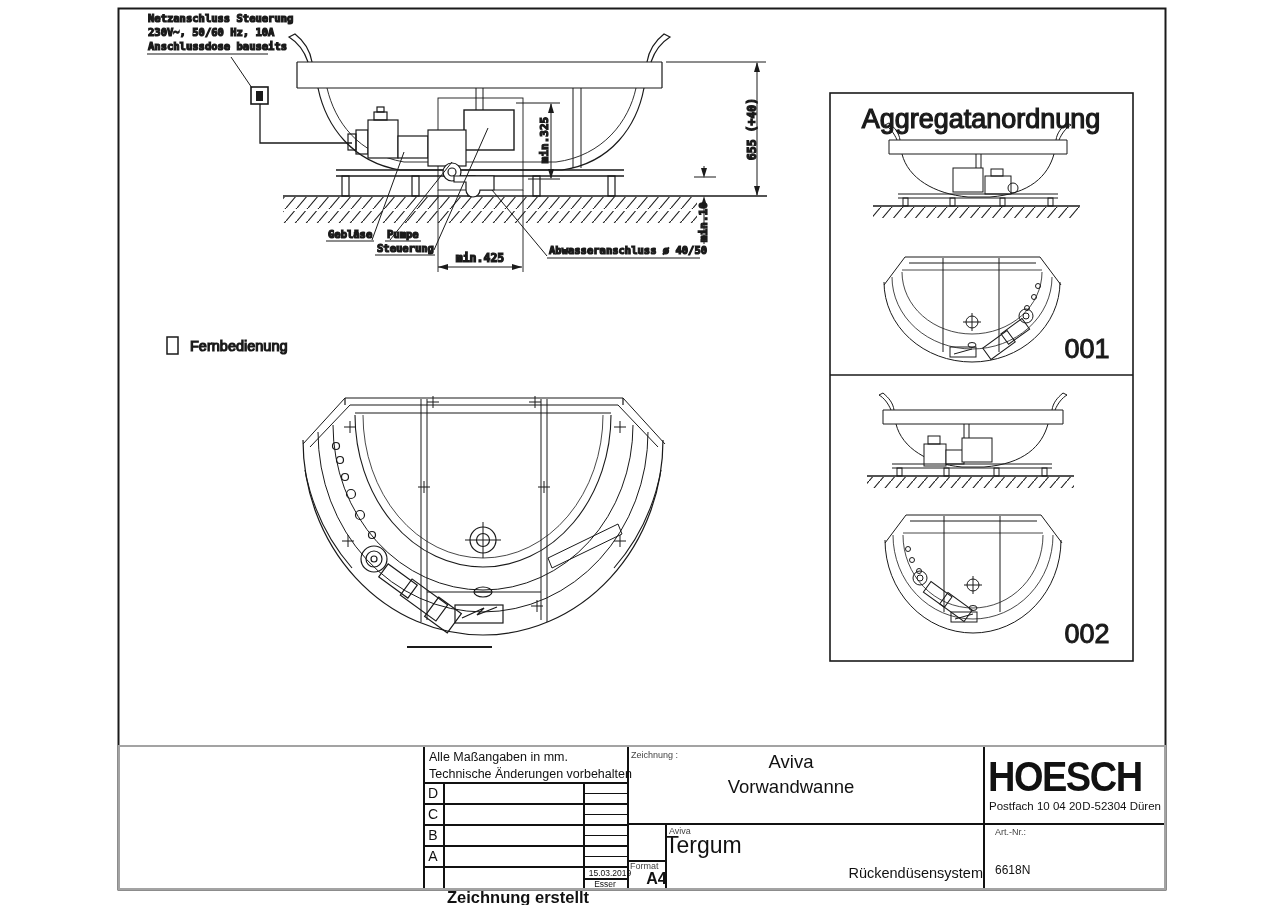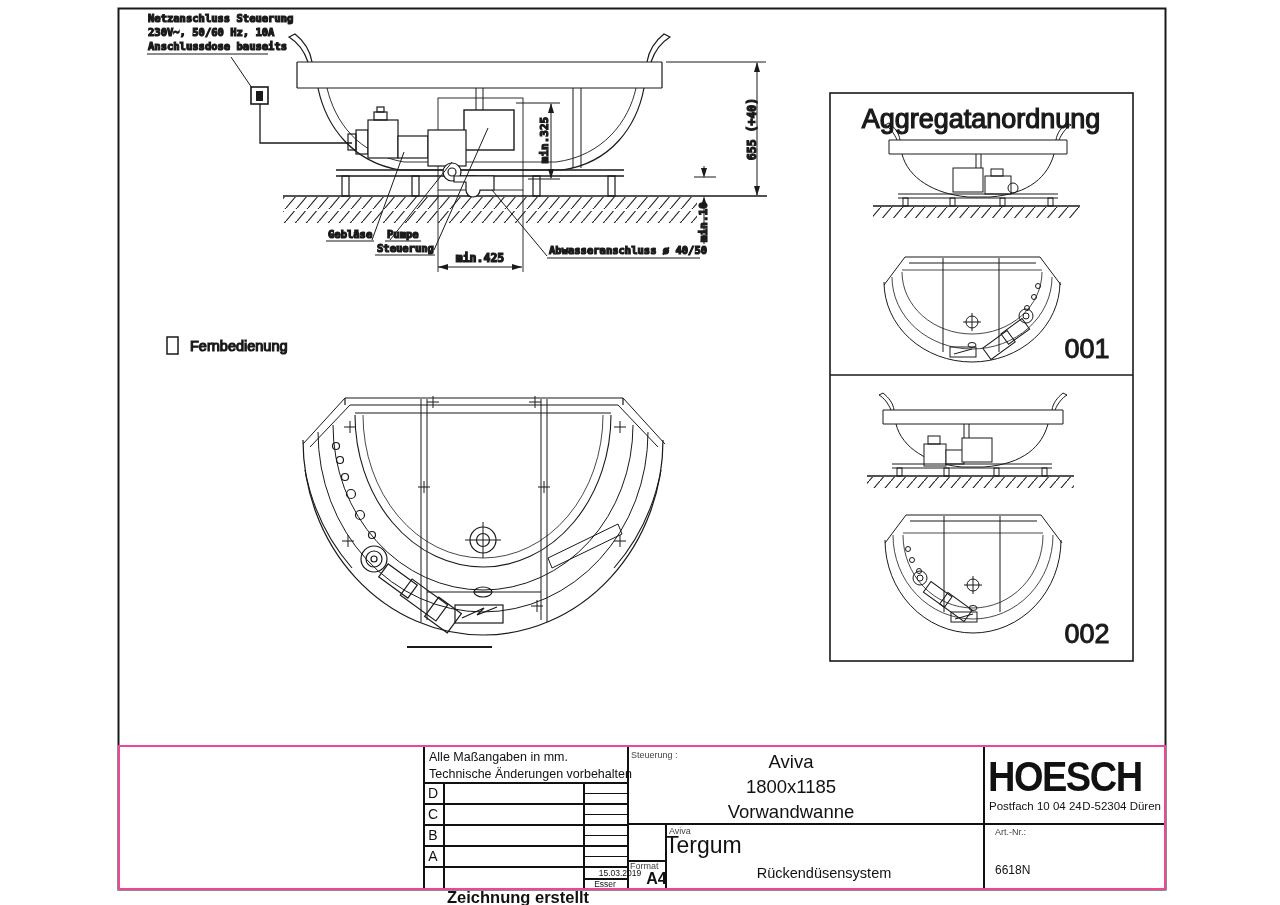--- a/index.html
+++ b/index.html
@@ -1,30 +1,30 @@
 <!DOCTYPE html>
 <html><head>
 <meta charset="utf-8">
 <style>
   html,body{margin:0;padding:0;background:#fff;}
   .sheet{position:relative;width:1280px;height:905px;background:#ffffff;overflow:hidden;}
   svg text{fill:#1a1a1a;}
   
-  .tb{position:absolute;left:118px;top:745px;width:1044px;height:141px;border:2px solid #ec4899;
+  .tb{position:absolute;left:118px;top:745px;width:1044px;height:141px;border:2px solid #a3a3a3;
       font-family:"Liberation Sans",sans-serif;color:#111;}
   .tb .vl,.tb .hl{position:absolute;background:#111;}
   .tb .vl{width:1.5px;}
   .tb .hl{height:1.5px;}
   .tb .txt{position:absolute;white-space:nowrap;}
   .lbl-small{font-size:9px;color:#444;}
   .rev-letter{width:20px;text-align:center;font-size:14px;}
   .note{font-size:12.5px;line-height:17px;}
   .benennung-block{text-align:center;font-size:18.5px;line-height:25px;}
   .system-name{font-size:23px;line-height:26px;}
-  .system-sub{text-align:center;font-size:14.5px;}
+  .system-sub{text-align:right;font-size:14.5px;}
   .brand{font-size:38px;font-weight:800;letter-spacing:-1.5px;transform:scaleY(1.12);transform-origin:top;}
   .addr{display:flex;justify-content:space-between;font-size:11.5px;}
   .created{font-size:16.5px;font-weight:600;}
   .tiny{font-size:8.5px;text-align:center;}
 </style>
 </head>
 <body>
 
 <div class="sheet">
 
@@ -298,40 +298,39 @@
     <div>Alle Maßangaben in mm.</div>
     <div>Technische Änderungen vorbehalten</div>
   </div>
 
   <div class="txt rev-letter" style="left:303px;top:38px;">D</div>
   <div class="txt rev-letter" style="left:303px;top:59px;">C</div>
   <div class="txt rev-letter" style="left:303px;top:80px;">B</div>
   <div class="txt rev-letter" style="left:303px;top:101px;">A</div>
 
   <div class="txt created" style="left:327px;top:121px;margin-top:20px;">Zeichnung erstellt</div>
-  <div class="txt tiny" style="left:478px;top:121px;width:44px;">15.03.2019</div>
+  <div class="txt tiny" style="left:468px;top:121px;width:44px;">15.03.2019</div>
   <div class="txt tiny" style="left:463px;top:132px;width:44px;">Esser</div>
 
-  <div class="txt lbl-small" style="left:511px;top:3px;">Steuerung :</div>
+  <div class="txt lbl-small" style="left:511px;top:3px;">Zeichnung :</div>
   <div class="txt benennung-block" style="left:507px;top:2px;width:328px;">
     <div>Aviva</div>
-    <div>1800x1185</div>
     <div>Vorwandwanne</div>
   </div>
 
   <div class="txt lbl-small" style="left:549px;top:79px;">Aviva</div>
   <div class="txt system-name" style="left:545px;top:85px;width:318px;">Tergum</div>
   <div class="txt system-sub" style="left:545px;top:118px;width:318px;">Rückendüsensystem</div>
 
   <div class="txt lbl-small" style="left:510px;top:114px;">Format</div>
   <div class="txt" style="left:507px;top:123px;width:59px;text-align:center;font-size:16px;font-weight:600;">A4</div>
 
   <div class="txt brand" style="left:868px;top:6px;width:176px;">HOESCH</div>
   <div class="txt addr" style="left:869px;top:53px;width:172px;">
-    <span>Postfach 10 04 24</span>
+    <span>Postfach 10 04 20</span>
     <span>D-52304 Düren</span>
   </div>
 
   <div class="txt lbl-small" style="left:875px;top:80px;">Art.-Nr.:</div>
   <div class="txt" style="left:875px;top:116px;font-size:12px;">6618N</div>
 </div>
 
 </div>
 
 </body></html>

